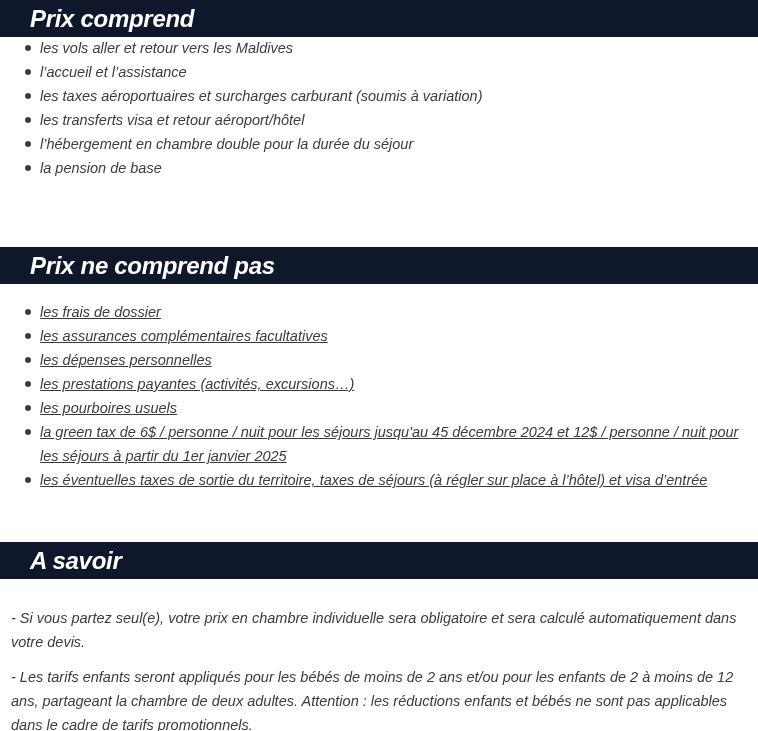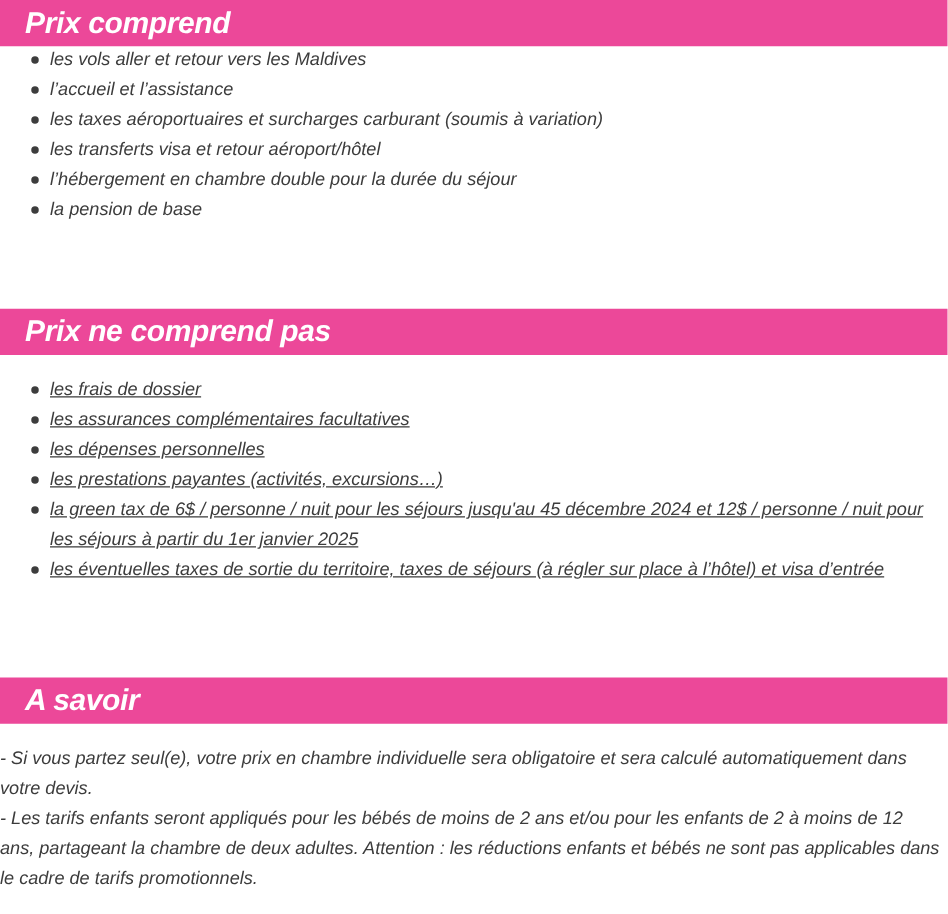--- a/index.html
+++ b/index.html
@@ -13,23 +13,23 @@
       overflow: hidden;
       position: relative;
       font-family: "Liberation Sans", "DejaVu Sans", sans-serif;
       color: #3a3a3a;
     }
     .section-header {
       position: absolute;
       left: 0;
       width: 758px;
       height: 37px;
-      background: #ec4899;
+      background: #0f172a;
       box-sizing: border-box;
-      padding-left: 20px;
+      padding-left: 30px;
     }
     .section-header h2 {
       margin: 0;
       font-size: 24px;
       line-height: 37px;
       font-style: italic;
       font-weight: bold;
       color: #ffffff;
       letter-spacing: -0.3px;
     }
@@ -62,21 +62,21 @@
     .para-block {
       position: absolute;
       left: 0;
       width: 752px;
       font-size: 14.5px;
       line-height: 24px;
       font-style: italic;
       color: #3c3c3c;
     }
     .para-block p {
-      margin: 0;
+      margin: 11px;
     }
   </style>
 </head>
 <body>
 
 <div class="section-header" style="top:0;">
   <h2>Prix comprend</h2>
 </div>
 <ul class="bullets" style="top:36px;">
   <li><span class="dot"></span><span>les vols aller et retour vers les Maldives</span></li>
@@ -88,20 +88,21 @@
 </ul>
 
 <div class="section-header" style="top:247px;">
   <h2>Prix ne comprend pas</h2>
 </div>
 <ul class="bullets" style="top:300px;text-decoration:underline;">
   <li><span class="dot"></span><span>les frais de dossier</span></li>
   <li><span class="dot"></span><span>les assurances complémentaires facultatives</span></li>
   <li><span class="dot"></span><span>les dépenses personnelles</span></li>
   <li><span class="dot"></span><span>les prestations payantes (activités, excursions…)</span></li>
+  <li><span class="dot"></span><span>les pourboires usuels</span></li>
   <li><span class="dot"></span><span>la green tax de 6$ / personne / nuit pour les séjours jusqu'au 45 décembre 2024 et 12$ / personne / nuit pour les séjours à partir du 1er janvier 2025</span></li>
   <li><span class="dot"></span><span>les éventuelles taxes de sortie du territoire, taxes de séjours (à régler sur place à l’hôtel) et visa d’entrée</span></li>
 </ul>
 
 <div class="section-header" style="top:542px;">
   <h2>A savoir</h2>
 </div>
 <div class="para-block" style="top:595px;">
   <p>- Si vous partez seul(e), votre prix en chambre individuelle sera obligatoire et sera calculé automatiquement dans votre devis.</p>
   <p>- Les tarifs enfants seront appliqués pour les bébés de moins de 2 ans et/ou pour les enfants de 2 à moins de 12 ans, partageant la chambre de deux adultes. Attention : les réductions enfants et bébés ne sont pas applicables dans le cadre de tarifs promotionnels.</p>

